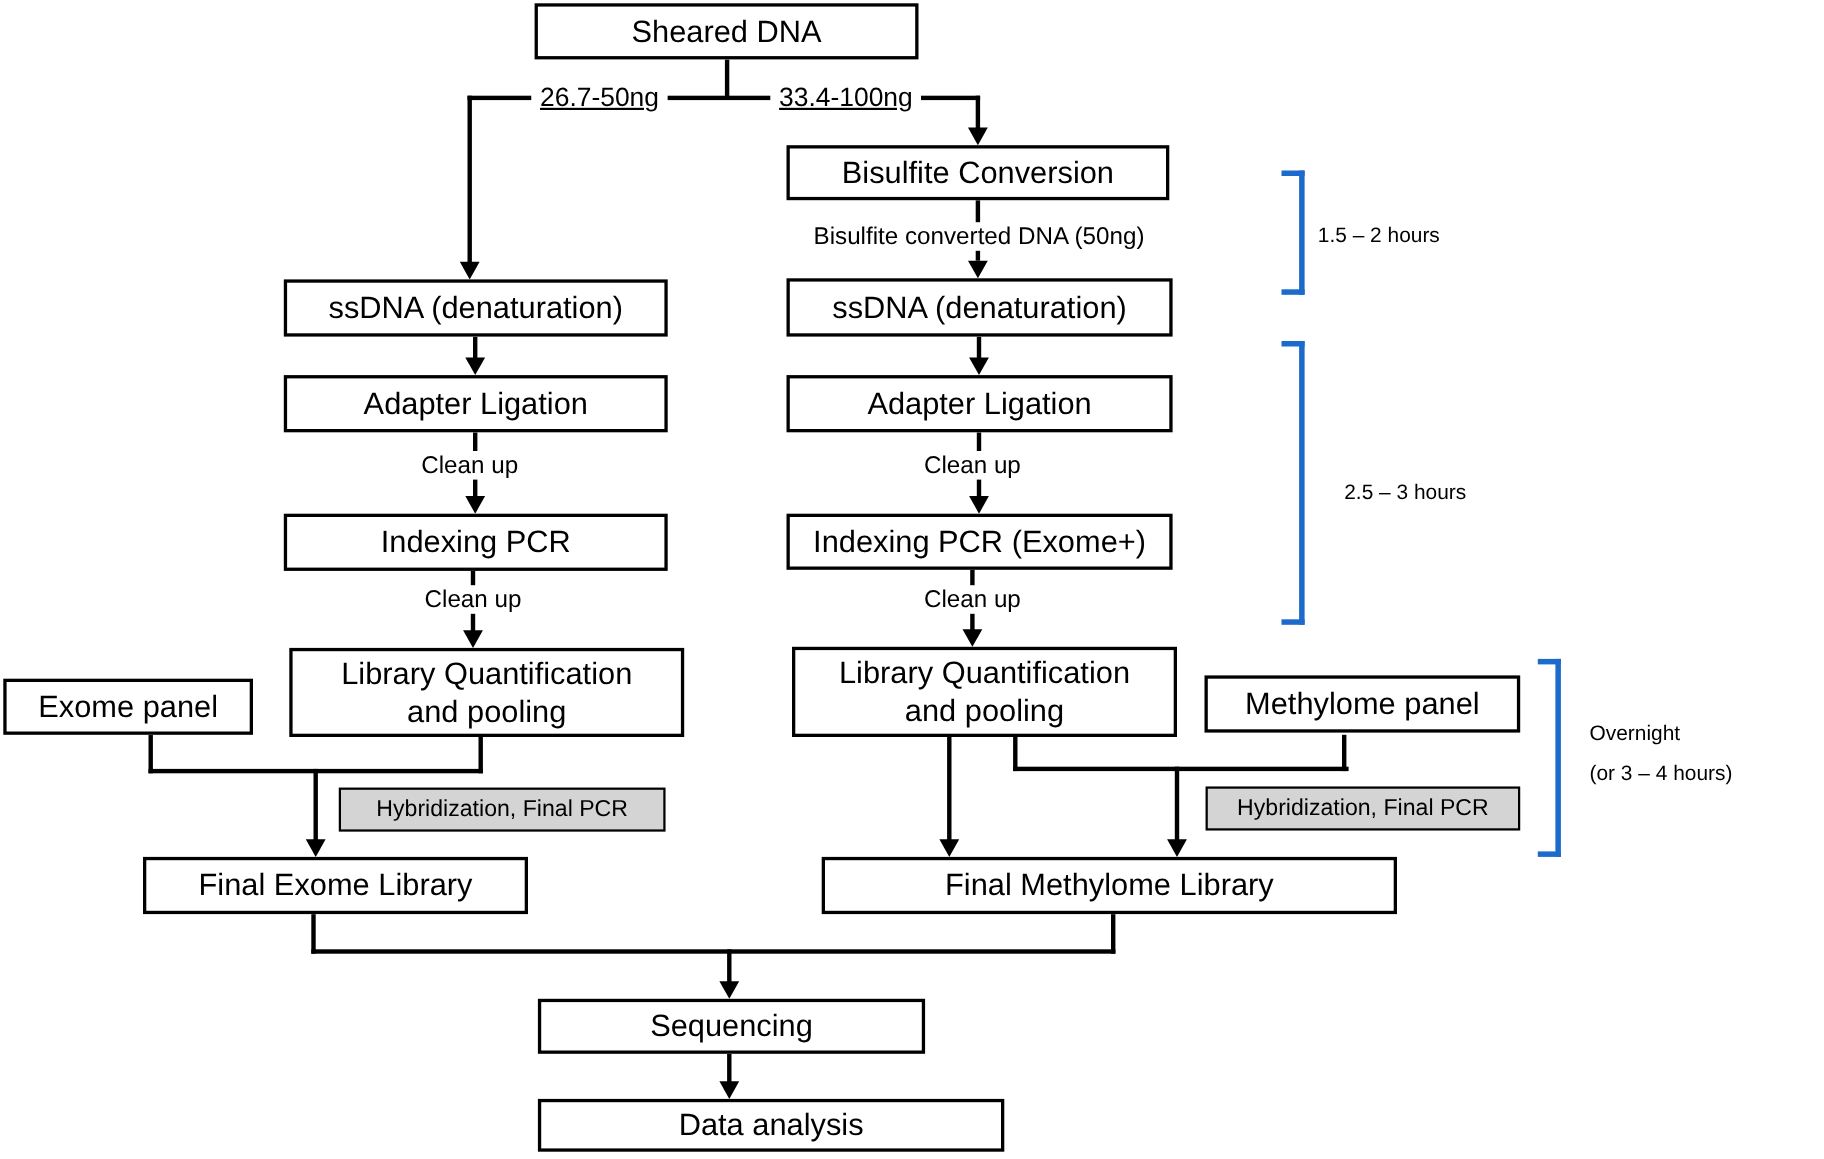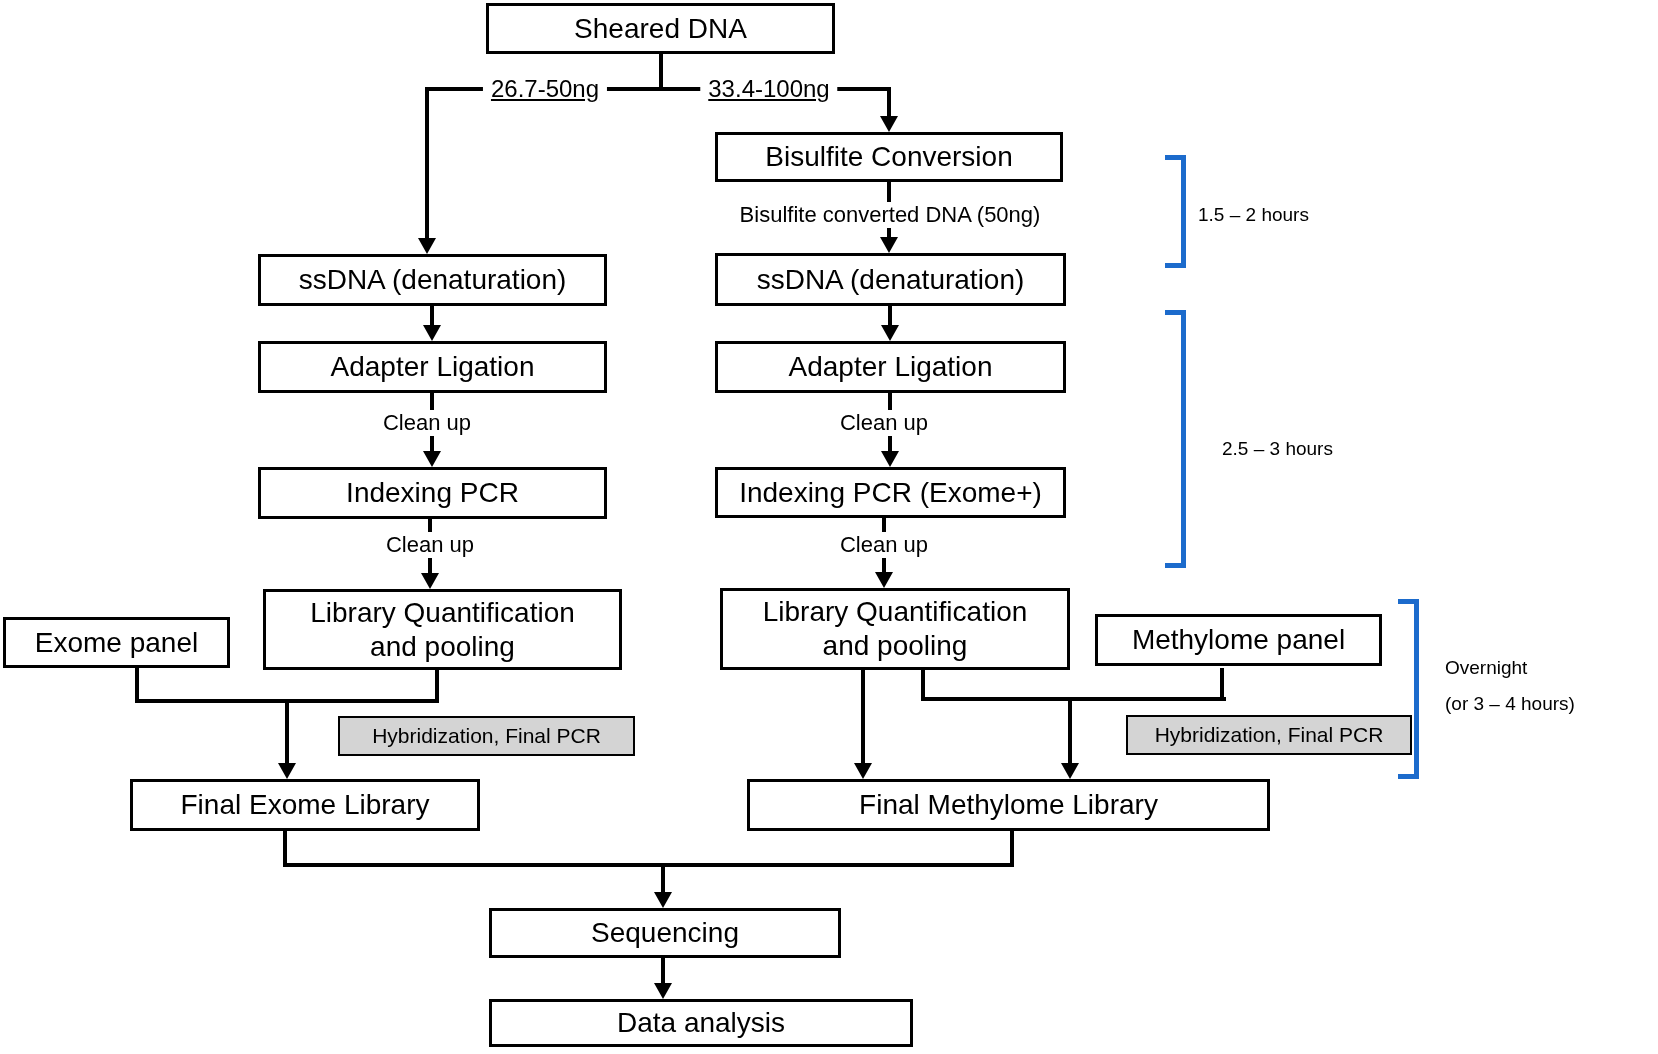--- a/index.html
+++ b/index.html
@@ -26,21 +26,20 @@
     font-size:28px;
     line-height:34px;
     z-index:3;
   }
   .node.gray{
     background:var(--gray);
     border-width:2px;
     font-size:21px;
     line-height:24px;
     z-index:3;
-    margin-left:30px;
   }
   .vline,.hline{
     position:absolute;background:var(--ink);z-index:1;
   }
   .vline{width:4px;}
   .hline{height:4px;}
   .arrowhead{
     position:absolute;width:0;height:0;z-index:2;
     border-left:9px solid transparent;
     border-right:9px solid transparent;

